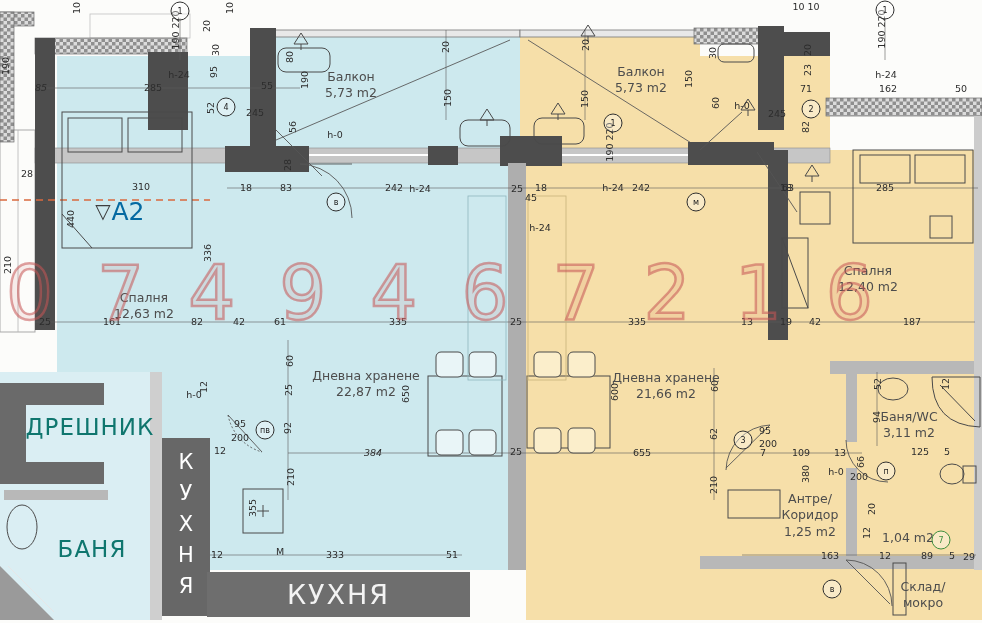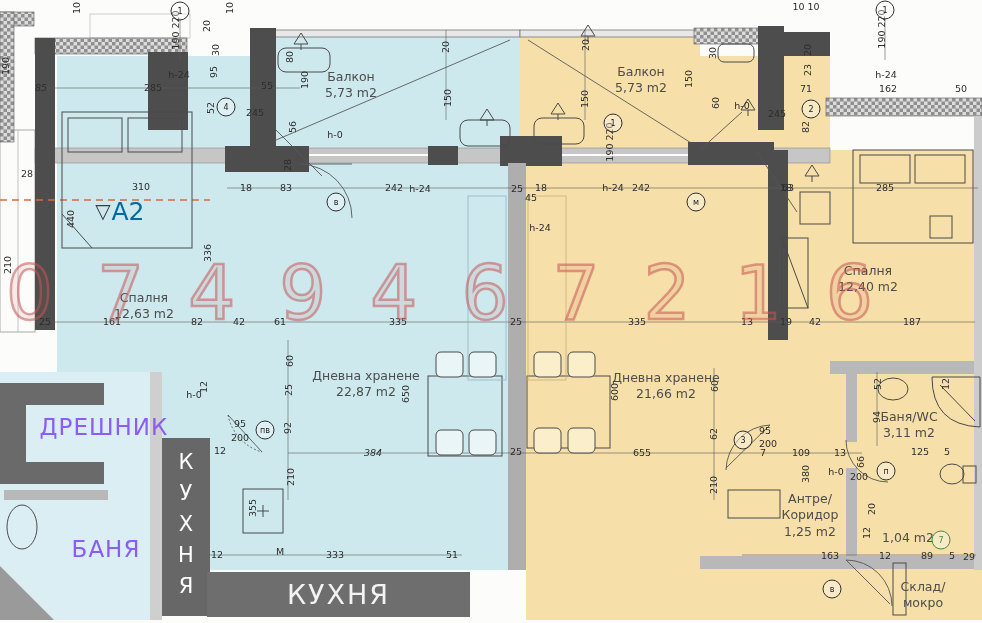--- a/index.html
+++ b/index.html
@@ -3,22 +3,22 @@
 <meta charset="utf-8">
 <style>
   html,body{margin:0;padding:0;background:#ffffff;font-family:"DejaVu Sans",sans-serif;}
   #plan{position:relative;width:982px;height:623px;background:#fcfcfa;overflow:hidden;}
   #plan svg{position:absolute;left:0;top:0;}
   .dim{position:absolute;font-size:9.5px;color:#2d2d2d;white-space:nowrap;
        transform:translate(-50%,-50%);line-height:1;}
   .dim.v{transform:translate(-50%,-50%) rotate(-90deg);}
   .room-label{position:absolute;transform:translate(-50%,-50%);text-align:center;
        color:#4d4d4d;font-size:12.5px;line-height:1.3;white-space:nowrap;}
-  .zone-label{position:absolute;transform:translate(-50%,-50%);color:#8b5cf6;
-       font-size:23px;letter-spacing:1px;white-space:nowrap;margin-left:14px;}
+  .zone-label{position:absolute;transform:translate(-50%,-50%);color:#0f766e;
+       font-size:23px;letter-spacing:1px;white-space:nowrap;}
   .marker{position:absolute;width:17px;height:17px;border:1.2px solid #2f2f2f;border-radius:50%;
        transform:translate(-50%,-50%);font-size:8px;display:flex;align-items:center;
        justify-content:center;color:#222;background:rgba(255,255,255,0.35);}
   .marker.green{border-color:#3f8f3f;color:#3f8f3f;}
   .band-v{position:absolute;left:162px;top:438px;width:48px;height:178px;background:#676767;
        color:#fff;display:flex;align-items:center;justify-content:center;
        writing-mode:vertical-rl;text-orientation:upright;font-size:21px;letter-spacing:7px;}
   .bottom-box{position:absolute;top:572px;height:45px;background:#6e6e6e;color:#f3f3f3;
        display:flex;align-items:center;justify-content:center;font-size:27px;letter-spacing:2px;}
   #kitchen-box{left:207px;width:263px;}

